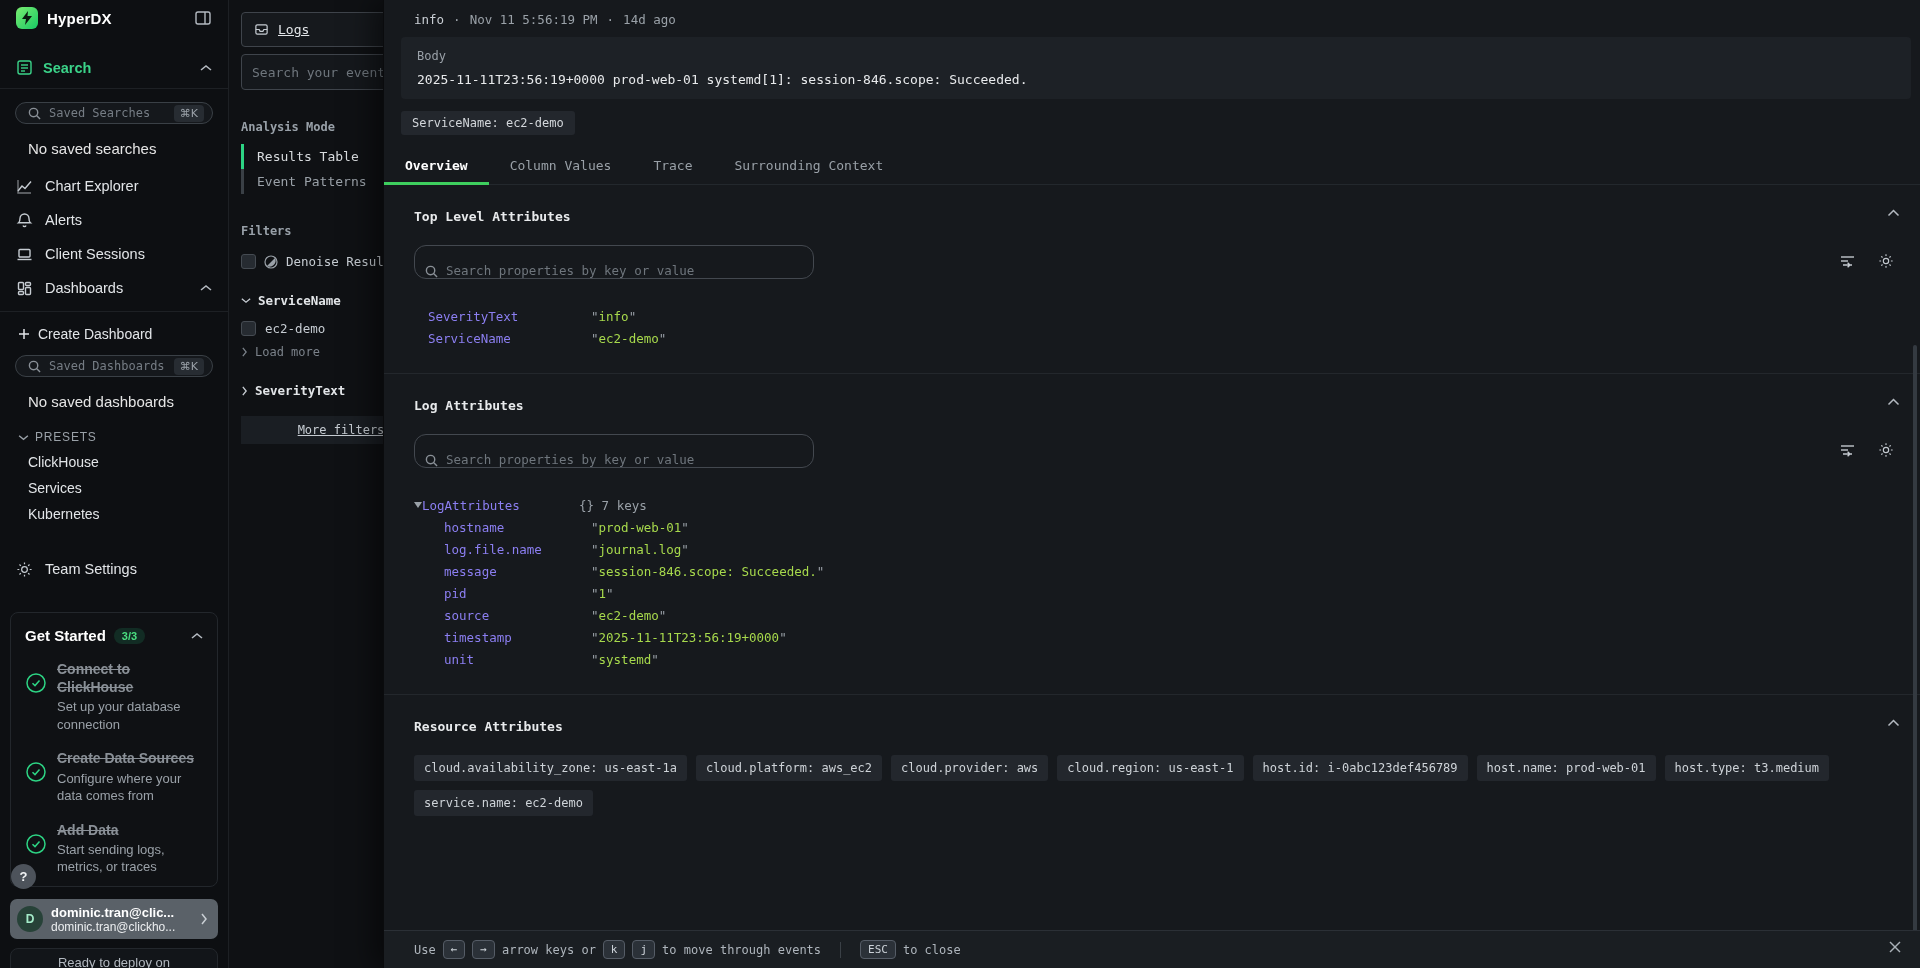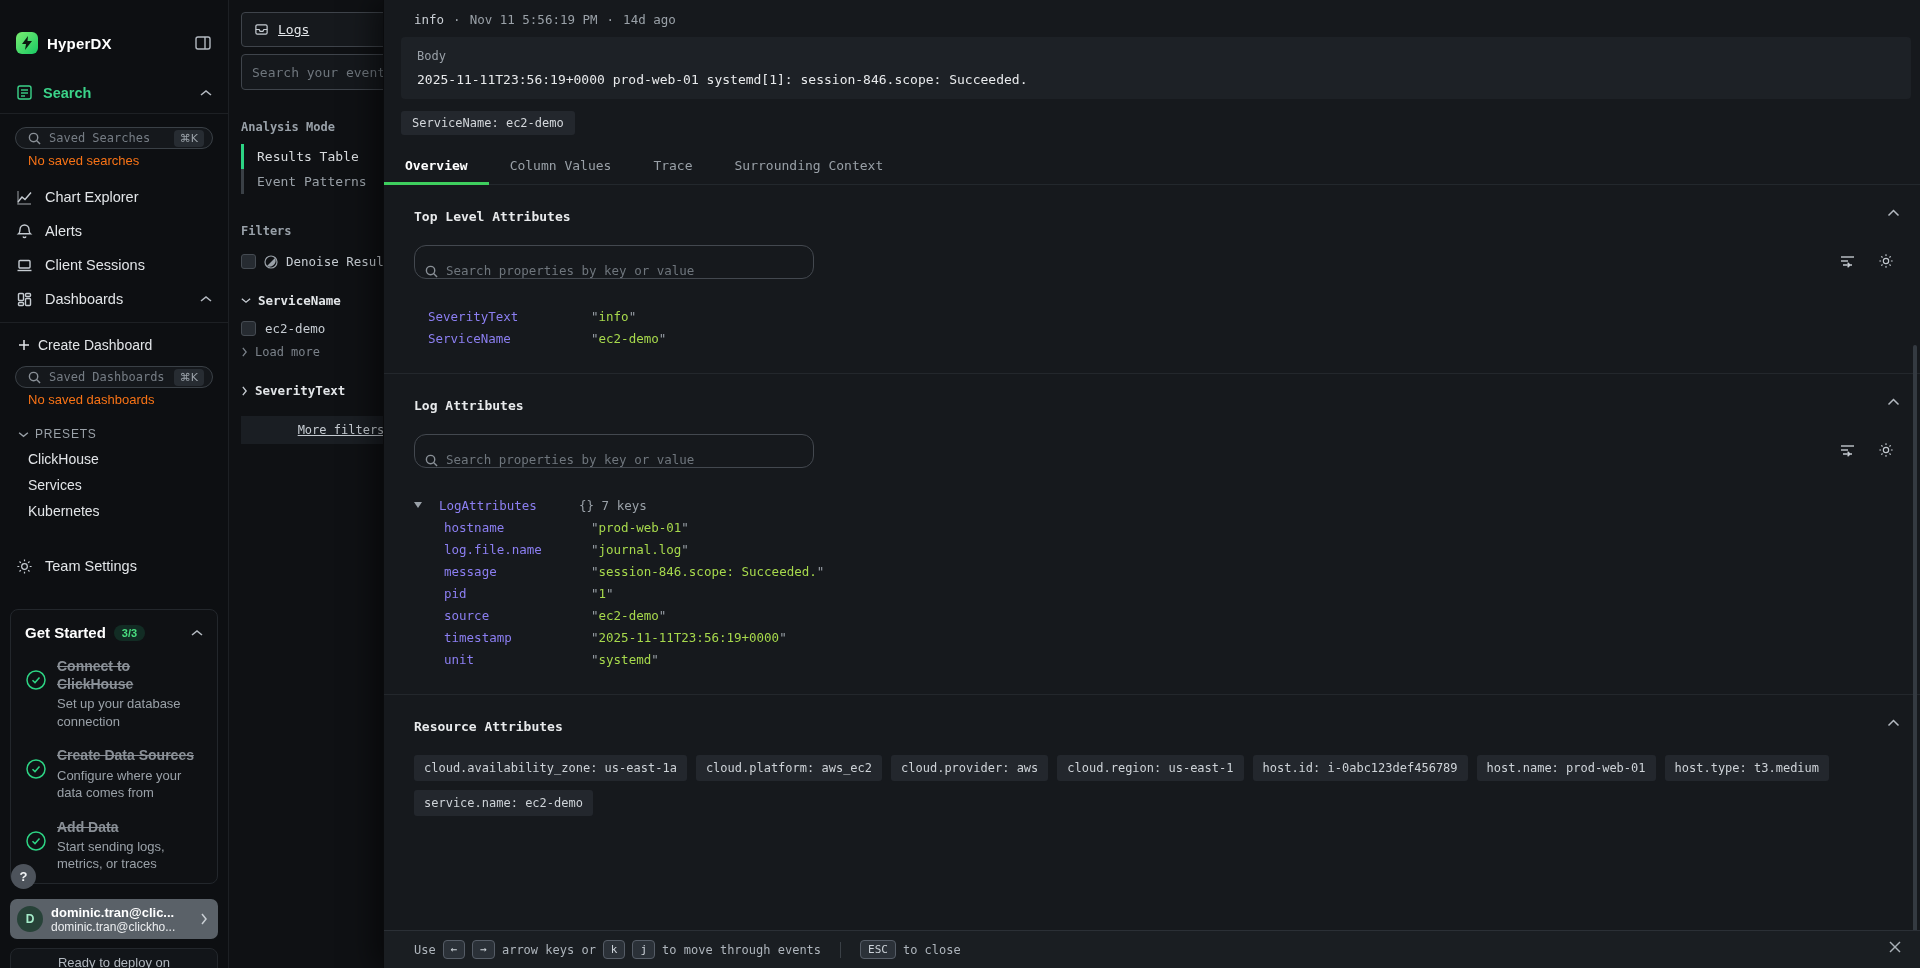--- a/index.html
+++ b/index.html
@@ -10,21 +10,21 @@
     background:#101215; font-family:"Liberation Sans","DejaVu Sans",sans-serif;
     color:#e7e9eb;
   }
   svg { display:block; }
 
   
   .sidebar {
     position:absolute; left:0; top:0; width:229px; height:968px;
     background:#0d0f12; border-right:1px solid #1d2024; overflow:hidden;
   }
-  .brand-row { display:flex; align-items:center; padding:32px 16px 10px 16px; }
+  .brand-row { display:flex; align-items:center; padding:7px 16px 10px 16px; }
   .logo {
     width:22px; height:22px; border-radius:6px;
     background:linear-gradient(135deg,#7bed71,#17c964);
     display:flex; align-items:center; justify-content:center; margin-right:9px;
   }
   .brand { font-size:15px; font-weight:bold; color:#ffffff; letter-spacing:.2px; flex:1; }
   .icon-btn { color:#b4bac1; cursor:pointer; }
 
   .side-sect-head {
     display:flex; align-items:center; gap:10px; padding:20px 16px 12px 16px;
@@ -39,21 +39,21 @@
   }
   .pill input {
     flex:1; min-width:0; background:transparent; border:none; outline:none;
     color:#c6ccd2; font-size:12px; font-family:"DejaVu Sans Mono",monospace;
   }
   .pill input::placeholder { color:#767d85; }
   .kbd-badge {
     font-size:11px; color:#9aa1a8; background:#272c32; border-radius:4px;
     padding:2px 6px; font-family:"DejaVu Sans","Liberation Sans",sans-serif;
   }
-  .empty-note { margin:4px 16px 0 28px; font-size:13px; color:#f97316; }
+  .empty-note { margin:16px 16px 0 28px; font-size:15px; color:#e5e5e5; }
 
   .nav { margin-top:12px; }
   .nav-item {
     display:flex; align-items:center; gap:12px; height:34px; padding:0 16px;
     font-size:14.5px; color:#e2e5e8; cursor:pointer;
   }
   .nav-item .grow { flex:1; }
   .nav-divider { border-bottom:1px solid #1d2024; margin-top:6px; }
 
   .create-row { display:flex; align-items:center; gap:8px; margin:14px 16px 0 18px;
@@ -180,21 +180,21 @@
     color:#c6ccd2; font-size:12.5px; font-family:inherit; }
   .prop-search input::placeholder { color:#6f767d; }
   .row-icons { position:absolute; right:0; top:8px; display:flex; gap:22px; color:#c3c9cf; }
 
   .kv-block { margin-top:26px; margin-left:14px; }
   .kv-row { display:grid; grid-template-columns:163px 1fr; height:22px; align-items:center; font-size:12.5px; }
   .kv-key { color:#8c7ff2; cursor:pointer; white-space:nowrap; }
   .kv-val { color:#a7d94c; cursor:pointer; white-space:nowrap; }
   .kv-val::before { content:'"'; color:#9aa1a8; }
   .kv-val::after  { content:'"'; color:#9aa1a8; }
-  .tree-root .kv-key { display:flex; align-items:center; gap:17px; margin-left:-14px; }
+  .tree-root .kv-key { display:flex; align-items:center; gap:0; margin-left:-14px; }
   .tree-badge { color:#9aa1a8; font-size:12.5px; margin-left:-12px; }
   .tree-child { padding-left:16px; }
   .caret { color:#9aa1a8; font-size:10px; }
 
   .chips-wrap { margin-top:20px; display:flex; flex-wrap:wrap; gap:9px; max-width:1481px; }
   .res-chip { background:#23272d; border-radius:3px; padding:6px 10px; font-size:12px;
     color:#ced3d8; white-space:nowrap; cursor:pointer; }
 
   .dscrollbar { position:absolute; right:3px; top:160px; width:4px; height:600px;
     border-radius:2px; background:#343a41; cursor:pointer; }

